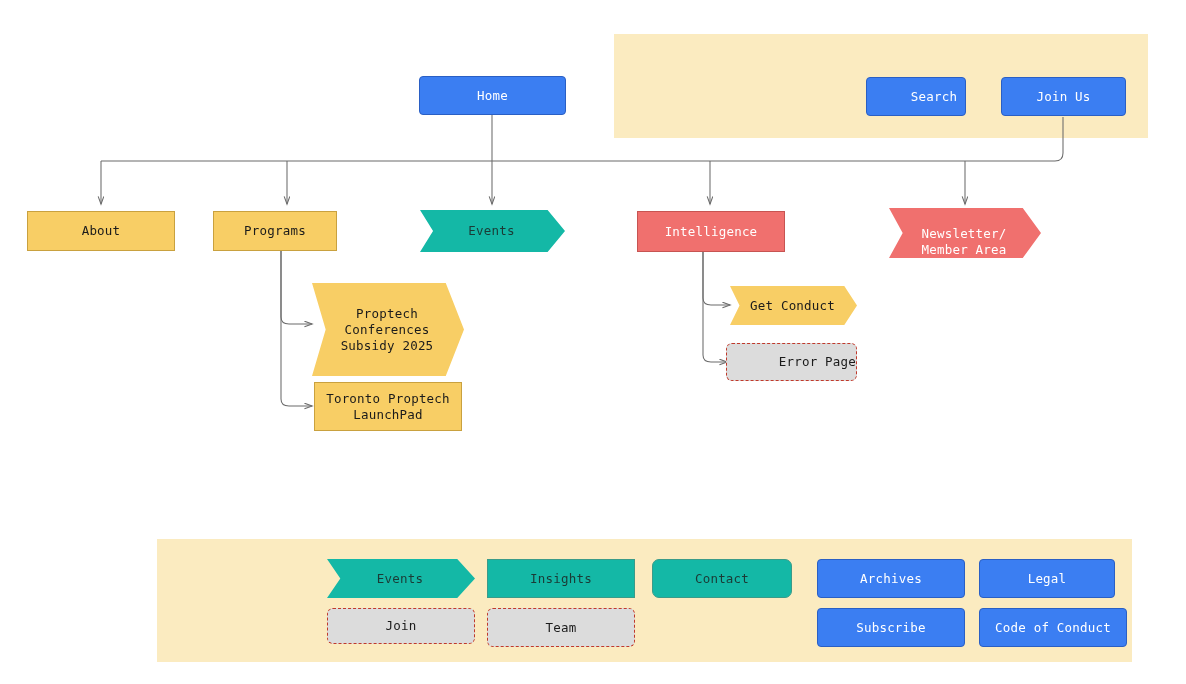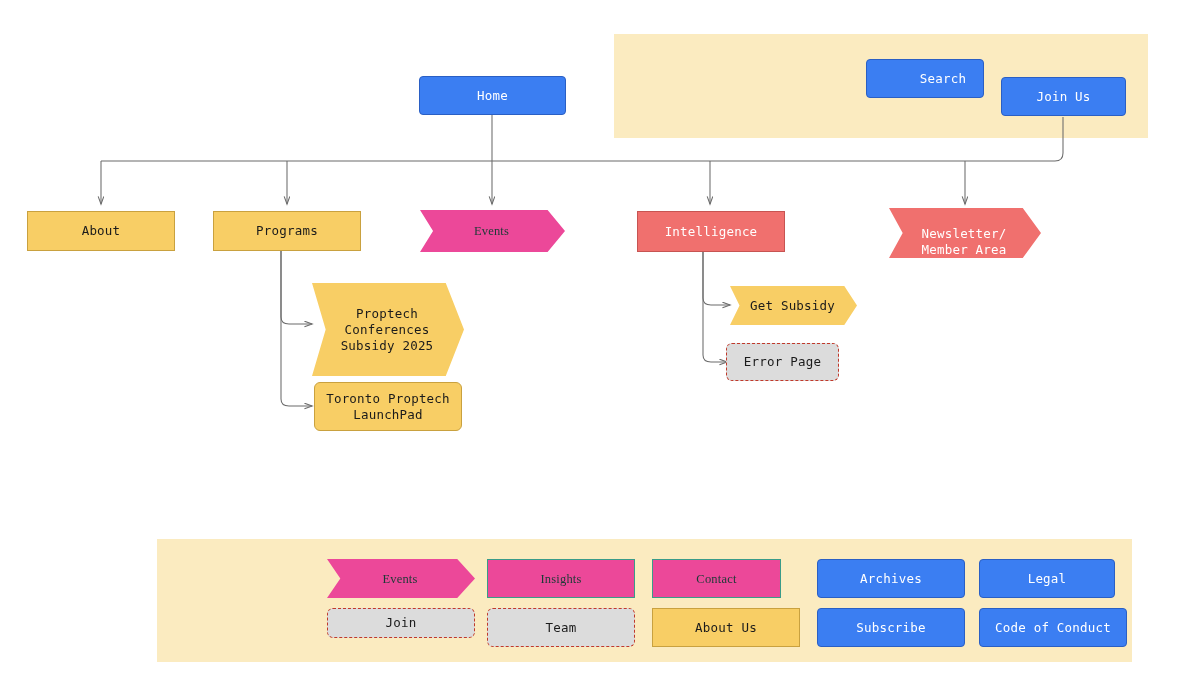--- a/index.html
+++ b/index.html
@@ -49,21 +49,21 @@
     letter-spacing: 0.2px;
     white-space: pre-line;
   }
   .rect {
     border: 1px solid rgba(40,40,60,.55);
   }
   .rounded { border-radius: 4px; }
 
   .blue   { background: #3b7ef2; color: #ffffff; border-color: #2a5fc4; }
   .yellow { background: #f8ce65; color: #1b1b1b; border-color: #c9a13f; }
-  .teal   { background: #ec4899; color: #1b3b36; border-color: #3a9b89; font-family: Liberation Serif, serif; }
+  .teal   { background: #14b8a6; color: #1b3b36; border-color: #3a9b89; }
   .red    { background: #f0706e; color: #ffffff; border-color: #c75452; }
   .grey   { background: #dcdcdc; color: #1b1b1b; }
 
   .dashed {
     border: 1.5px dashed #c0392b;
     border-radius: 6px;
   }
 
   
   .chev {
@@ -109,33 +109,33 @@
 
       <path d="M703,252 L703,298 Q703,305 711,305 L730,305" marker-end="url(#ah)"></path>
       <path d="M703,252 L703,355 Q703,362 711,362 L727,362" marker-end="url(#ah)"></path>
     </g>
   </svg>
 
   <div class="node rect rounded blue" style="left:419px; top:76px; width:147px; height:39px;">
     <span class="lbl">Home</span>
   </div>
 
-  <div class="node rect rounded blue" style="left:866px; top:59px; width:118px; height:39px;padding-left:36px;">
+  <div class="node rect rounded blue" style="left:866px; top:77px; width:100px; height:39px;padding-left:36px;">
     <span class="lbl">Search</span>
   </div>
 
   <div class="node rect rounded blue" style="left:1001px; top:77px; width:125px; height:39px;">
     <span class="lbl">Join Us</span>
   </div>
 
   <div class="node rect yellow" style="left:27px; top:211px; width:148px; height:40px;">
     <span class="lbl">About</span>
   </div>
 
-  <div class="node rect yellow" style="left:213px; top:211px; width:148px; height:40px;">
+  <div class="node rect yellow" style="left:213px; top:211px; width:124px; height:40px;">
     <span class="lbl">Programs</span>
   </div>
 
   <div class="node chev teal" style="left:420px; top:210px; width:145px; height:42px;">
     <span class="lbl">Events</span>
   </div>
 
   <div class="node rect red" style="left:637px; top:211px; width:148px; height:41px;text-align:right;">
     <span class="lbl">Intelligence</span>
   </div>
@@ -144,57 +144,54 @@
     <span class="lbl">Newsletter/
 Member Area</span>
   </div>
 
   <div class="node chev yellow" style="left:312px; top:283px; width:152px; height:93px;">
     <span class="lbl">Proptech
 Conferences
 Subsidy 2025</span>
   </div>
 
-  <div class="node rect yellow" style="left:314px; top:382px; width:148px; height:49px;border-radius:6px;">
+  <div class="node rect yellow" style="left:314px; top:382px; width:148px; height:49px;">
     <span class="lbl">Toronto Proptech
 LaunchPad</span>
   </div>
 
   <div class="node chev thin yellow" style="left:730px; top:286px; width:127px; height:39px;">
-    <span class="lbl">Get Subsidy</span>
+    <span class="lbl">Get Conduct</span>
   </div>
 
-  <div class="node dashed grey" style="left:726px; top:343px; width:113px; height:38px;">
+  <div class="node dashed grey" style="left:726px; top:343px; width:131px; height:38px;justify-content:flex-end;">
     <span class="lbl">Error Page</span>
   </div>
 
   <div class="node chev teal" style="left:327px; top:559px; width:148px; height:39px;">
     <span class="lbl">Events</span>
   </div>
   <div class="node rect teal" style="left:487px; top:559px; width:148px; height:39px;">
     <span class="lbl">Insights</span>
   </div>
-  <div class="node rect teal" style="left:652px; top:559px; width:129px; height:39px;">
+  <div class="node rect teal" style="left:652px; top:559px; width:140px; height:39px;border-radius:7px;">
     <span class="lbl">Contact</span>
   </div>
   <div class="node rect rounded blue" style="left:817px; top:559px; width:148px; height:39px;">
     <span class="lbl">Archives</span>
   </div>
   <div class="node rect rounded blue" style="left:979px; top:559px; width:136px; height:39px;">
     <span class="lbl">Legal</span>
   </div>
 
-  <div class="node dashed grey" style="left:327px; top:608px; width:148px; height:30px;align-items:center;">
+  <div class="node dashed grey" style="left:327px; top:608px; width:148px; height:36px;align-items:center;">
     <span class="lbl">Join</span>
   </div>
   <div class="node dashed grey" style="left:487px; top:608px; width:148px; height:39px;">
     <span class="lbl">Team</span>
-  </div>
-  <div class="node rect yellow" style="left:652px; top:608px; width:148px; height:39px;">
-    <span class="lbl">About Us</span>
   </div>
   <div class="node rect rounded blue" style="left:817px; top:608px; width:148px; height:39px;">
     <span class="lbl">Subscribe</span>
   </div>
   <div class="node rect rounded blue" style="left:979px; top:608px; width:148px; height:39px;">
     <span class="lbl">Code of Conduct</span>
   </div>
 
 </div>
 

